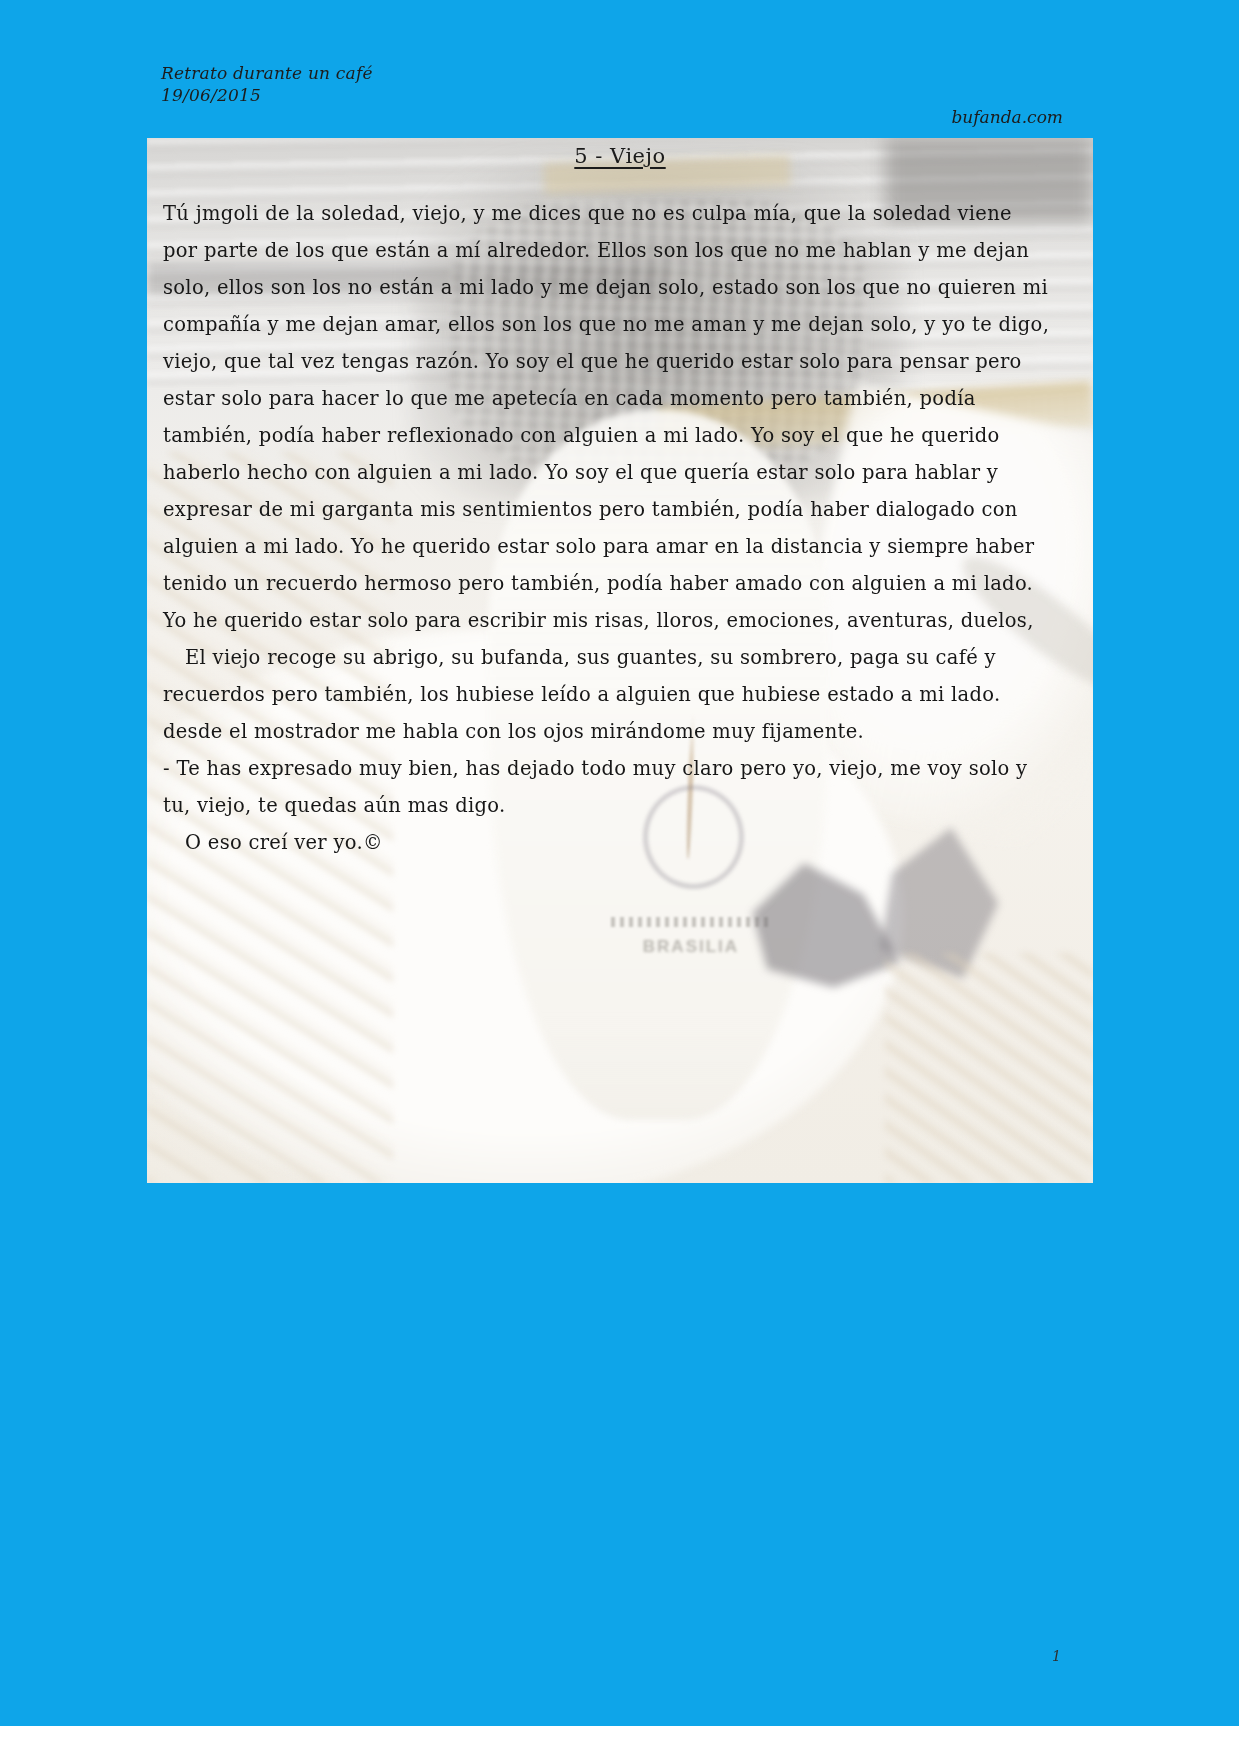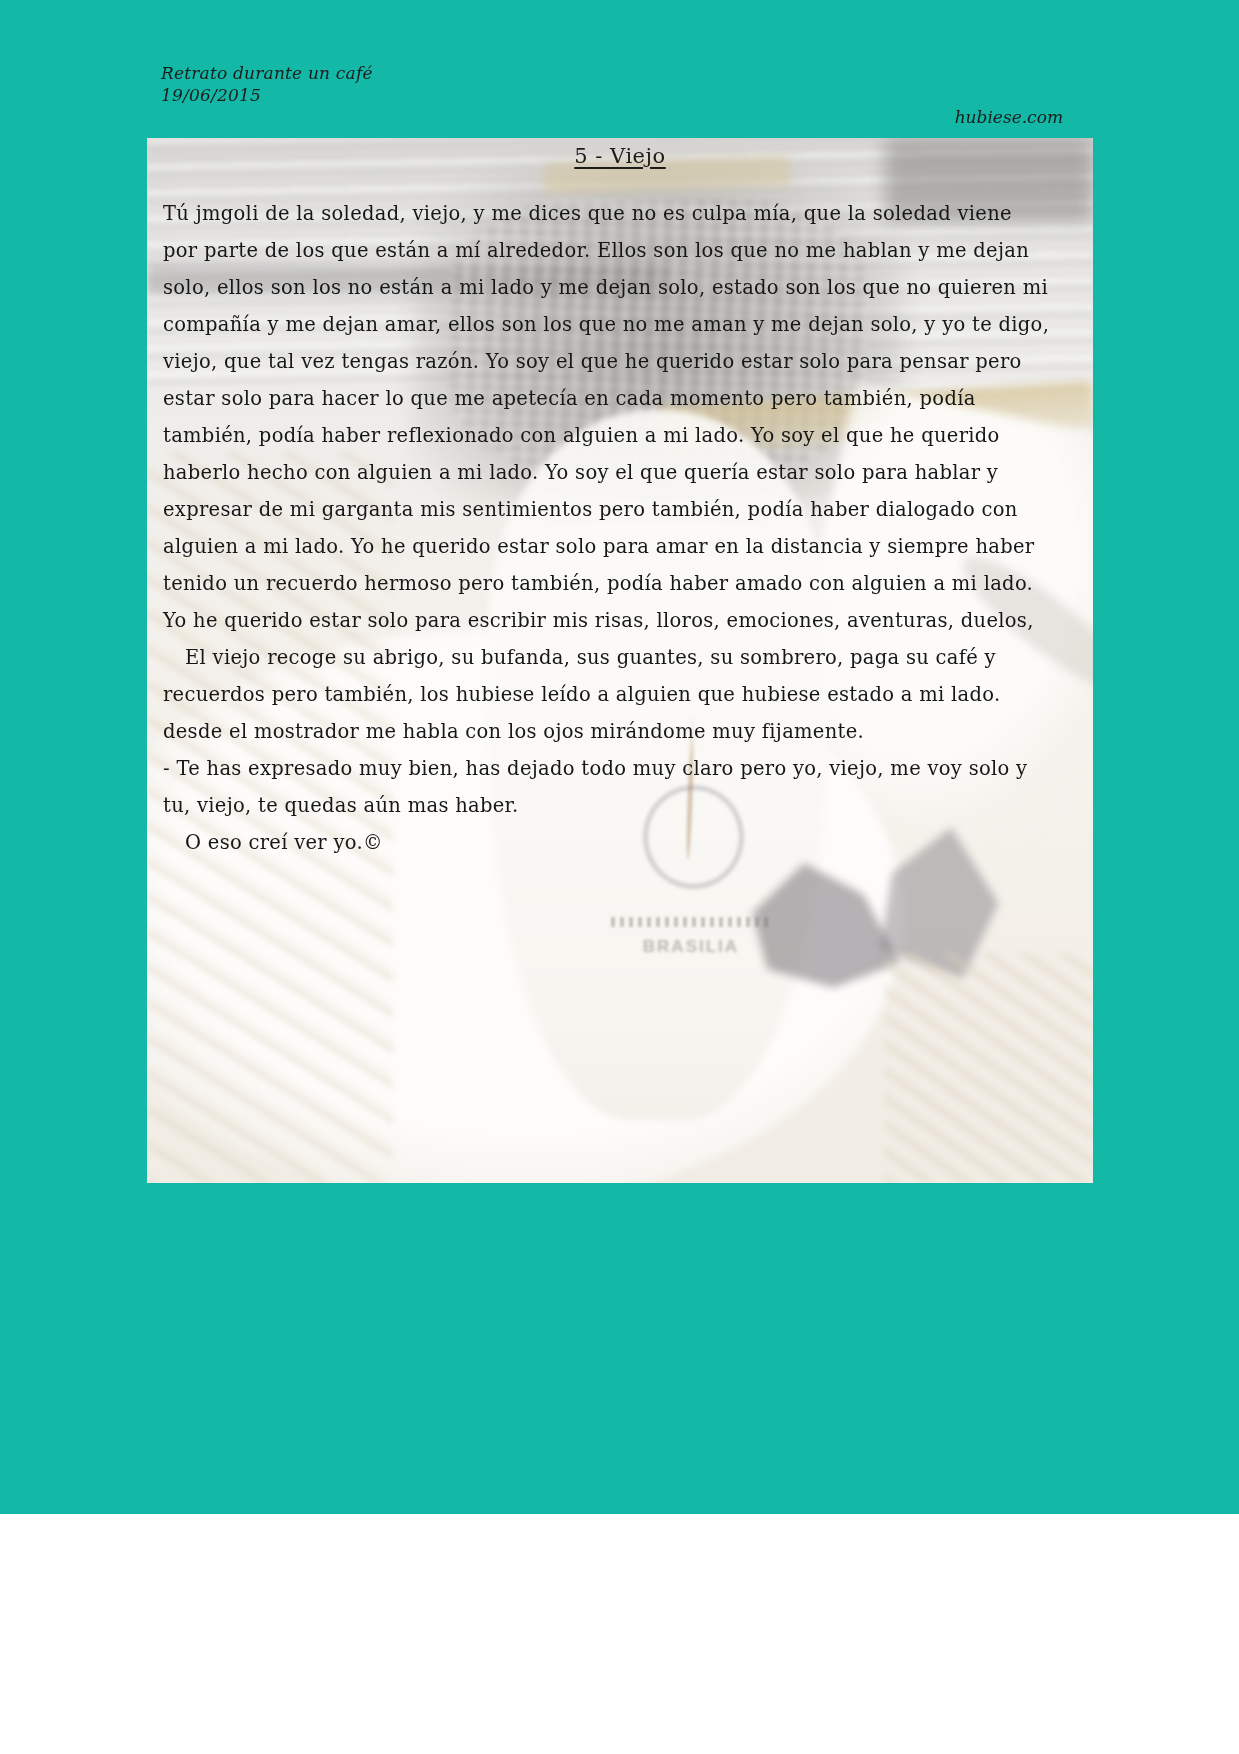--- a/index.html
+++ b/index.html
@@ -1,20 +1,20 @@
 <!DOCTYPE html>
 <html><head>
 <meta charset="utf-8">
 <style>
   * { margin:0; padding:0; box-sizing:border-box; }
   html,body { background:#ffffff; }
   .page {
     position:relative;
-    width:1239px; height:1514px;
-    background:#14b8a6;
+    width:1239px; height:1726px;
+    background:#0ea5e9;
     font-family:"DejaVu Serif", serif;
     overflow:hidden;
   }
 
   
   .header-block {
     position:absolute; left:161px; top:62px;
     font-style:italic; font-size:17px; line-height:22px; color:#1c1c1c;
     letter-spacing:0.2px;
   }
@@ -118,21 +118,21 @@
 </head>
 <body>
 
 <div class="page">
 
   <div class="header-block">
     <div>Retrato durante un café</div>
     <div>19/06/2015</div>
   </div>
 
-  <div class="site-link">hubiese.com</div>
+  <div class="site-link">bufanda.com</div>
 
   <div class="photo-block">
     <div class="photo-layers">
       <div class="ph ph-slats"></div>
       <div class="ph ph-slat-shadow"></div>
       <div class="ph ph-topright-dark"></div>
       <div class="ph ph-basket"></div>
       <div class="ph ph-basket-weave"></div>
       <div class="ph ph-bench-edge"></div>
       <div class="ph ph-bench-edge2"></div>
@@ -164,21 +164,21 @@
         <div class="story-line">también, podía haber reflexionado con alguien a mi lado. Yo soy el que he querido</div>
         <div class="story-line">haberlo hecho con alguien a mi lado. Yo soy el que quería estar solo para hablar y</div>
         <div class="story-line">expresar de mi garganta mis sentimientos pero también, podía haber dialogado con</div>
         <div class="story-line">alguien a mi lado. Yo he querido estar solo para amar en la distancia y siempre haber</div>
         <div class="story-line">tenido un recuerdo hermoso pero también, podía haber amado con alguien a mi lado.</div>
         <div class="story-line">Yo he querido estar solo para escribir mis risas, lloros, emociones, aventuras, duelos,</div>
         <div class="story-line indent">El viejo recoge su abrigo, su bufanda, sus guantes, su sombrero, paga su café y</div>
         <div class="story-line">recuerdos pero también, los hubiese leído a alguien que hubiese estado a mi lado.</div>
         <div class="story-line">desde el mostrador me habla con los ojos mirándome muy fijamente.</div>
         <div class="story-line">- Te has expresado muy bien, has dejado todo muy claro pero yo, viejo, me voy solo y</div>
-        <div class="story-line">tu, viejo, te quedas aún mas haber.</div>
+        <div class="story-line">tu, viejo, te quedas aún mas digo.</div>
         <div class="story-line indent">O eso creí ver yo.©</div>
       </div>
     </div>
   </div>
 
   <div class="page-num">1</div>
 
 </div>
 
 </body></html>

